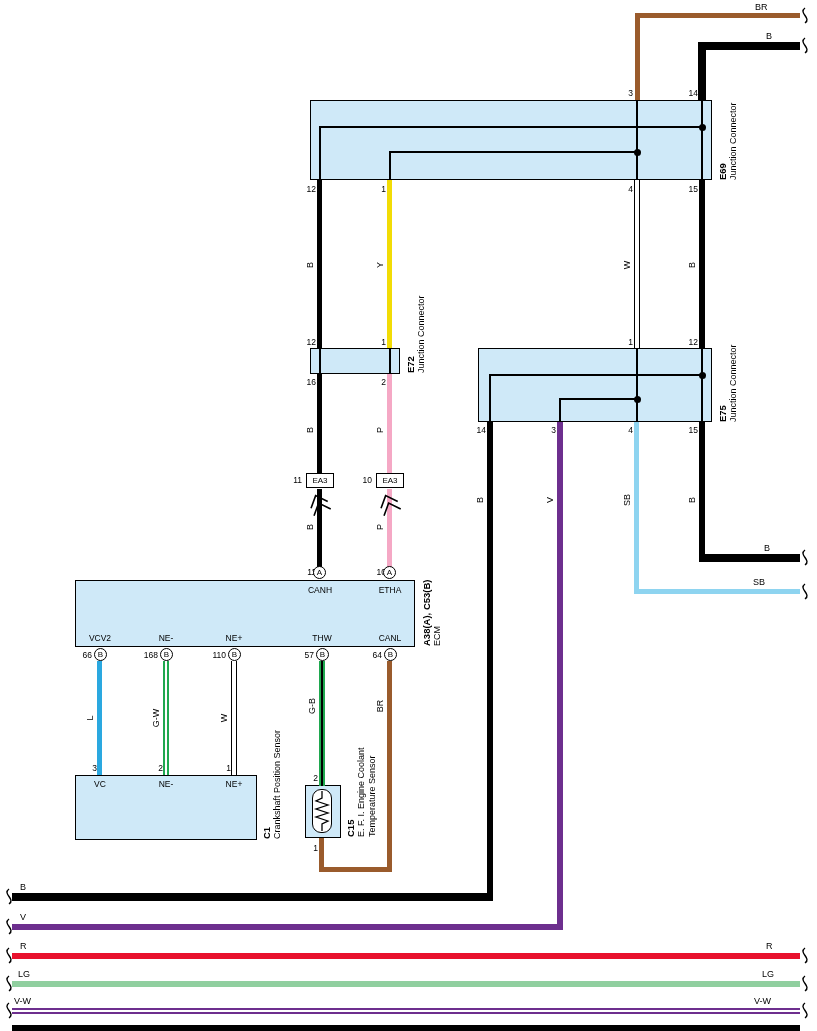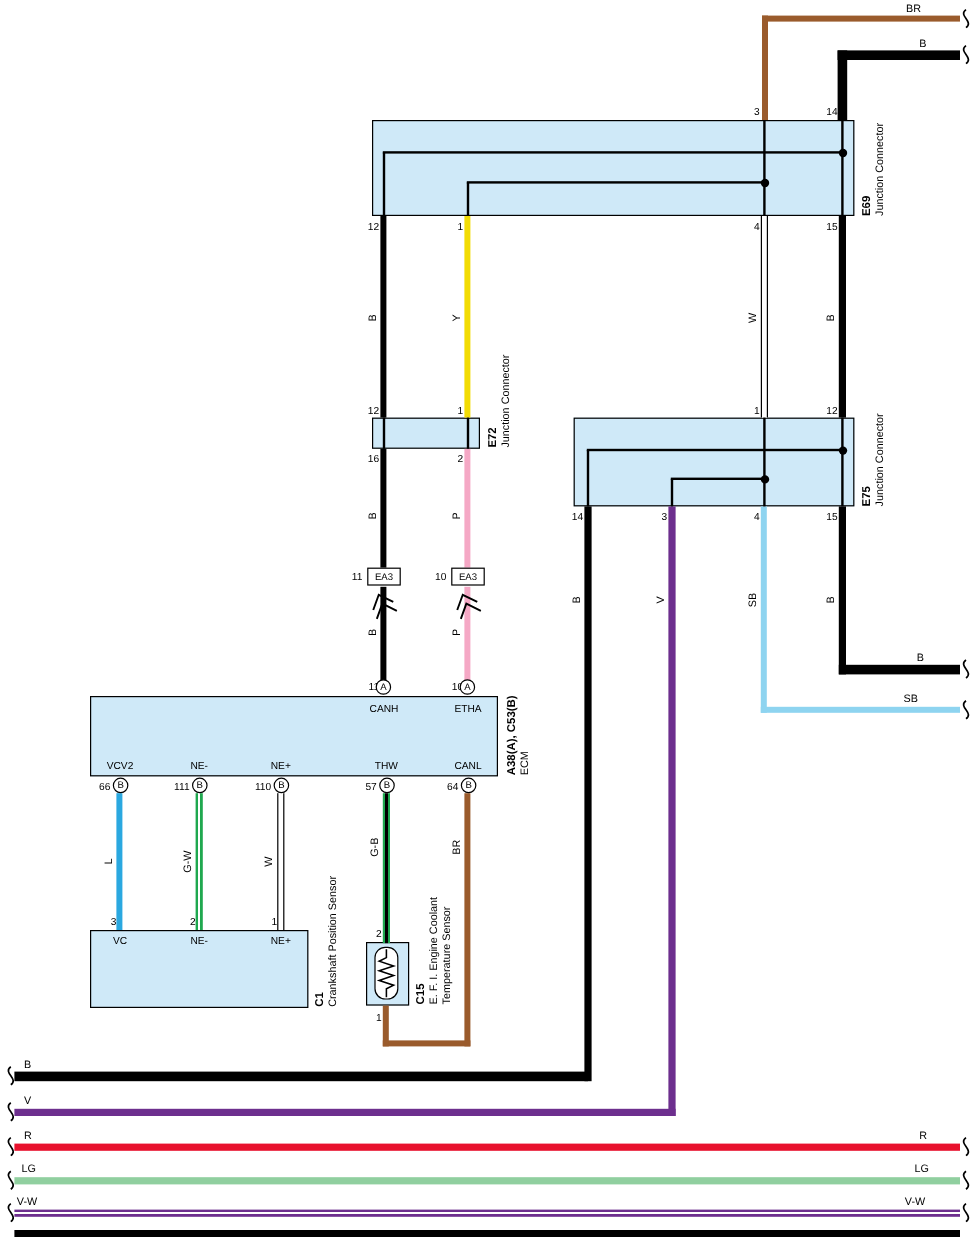--- a/index.html
+++ b/index.html
@@ -149,21 +149,21 @@
   <div class="boxlab" style="left:368px;top:585px">ETHA</div>
 
   <div class="boxlab" style="left:78px;top:633px">VCV2</div>
   <div class="boxlab" style="left:144px;top:633px">NE-</div>
   <div class="boxlab" style="left:212px;top:633px">NE+</div>
   <div class="boxlab" style="left:300px;top:633px">THW</div>
   <div class="boxlab" style="left:368px;top:633px">CANL</div>
 
   <div class="pin pinw" style="left:66px;top:650px">66</div>
   <div class="circ" style="left:94px;top:648px">B</div>
-  <div class="pin pinw" style="left:132px;top:650px">111</div>
+  <div class="pin pinw" style="left:132px;top:650px">168</div>
   <div class="circ" style="left:160px;top:648px">B</div>
   <div class="pin pinw" style="left:200px;top:650px">110</div>
   <div class="circ" style="left:228px;top:648px">B</div>
   <div class="pin pinw" style="left:288px;top:650px">57</div>
   <div class="circ" style="left:316px;top:648px">B</div>
   <div class="pin pinw" style="left:356px;top:650px">64</div>
   <div class="circ" style="left:384px;top:648px">B</div>
 
   <div class="pin" style="left:79px;top:763px">3</div>
   <div class="pin" style="left:145px;top:763px">2</div>

